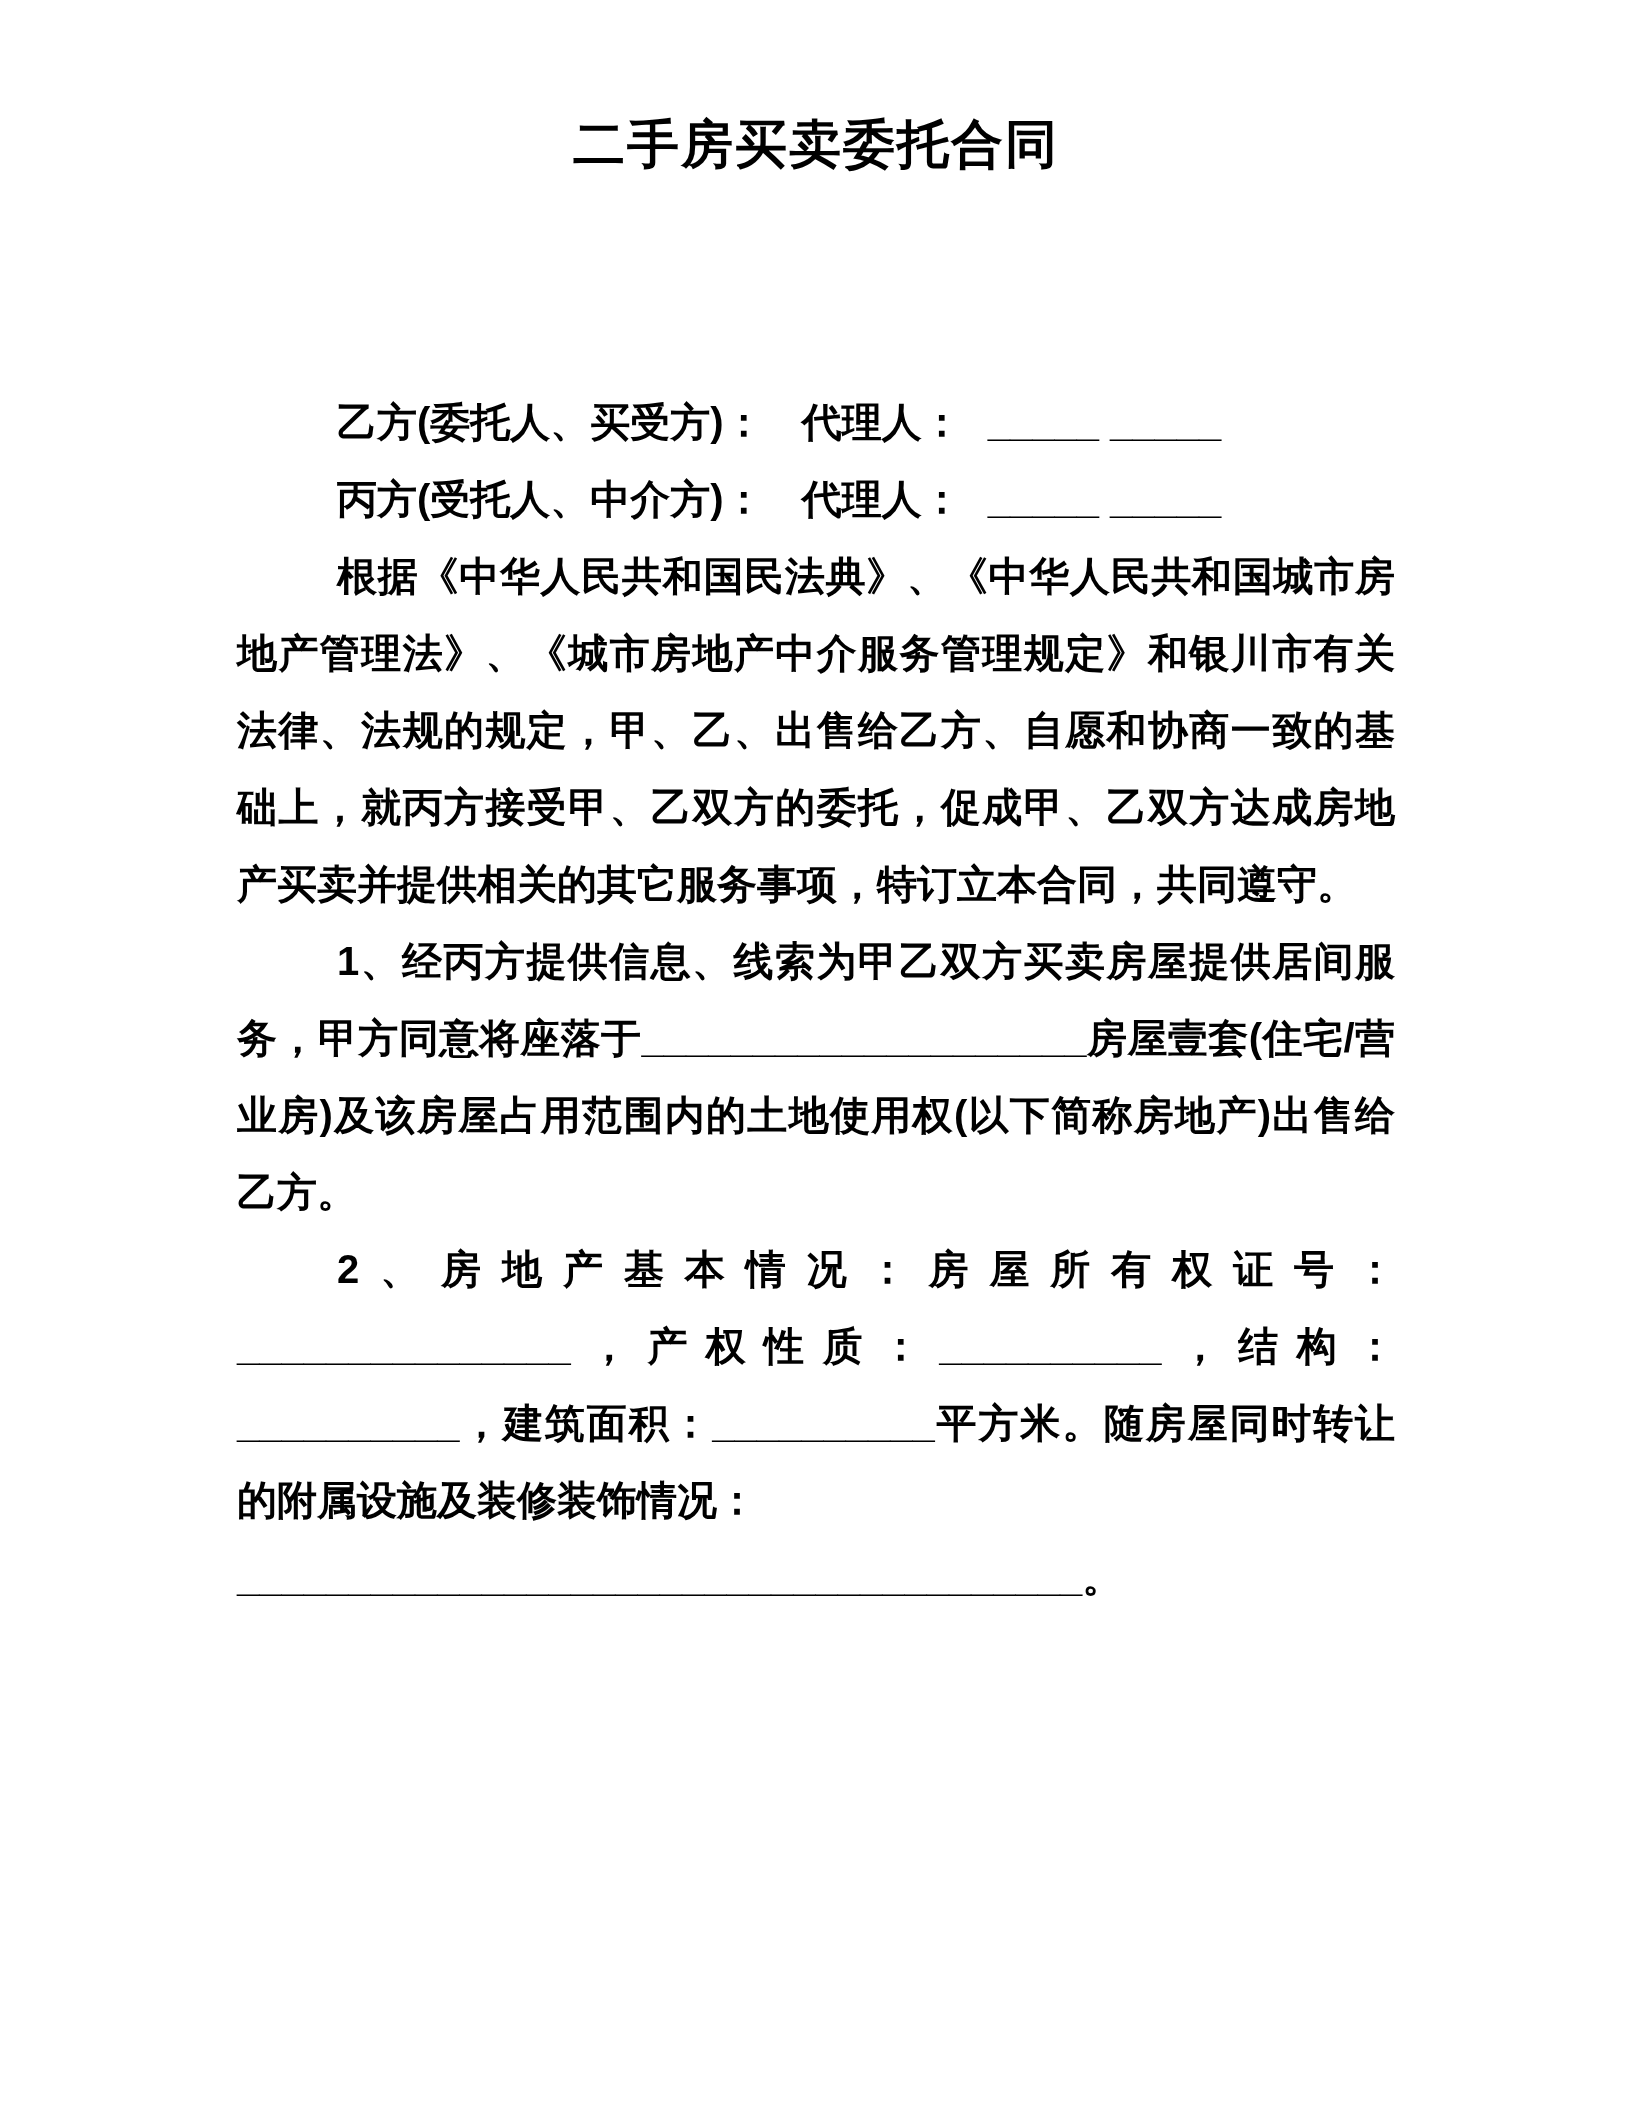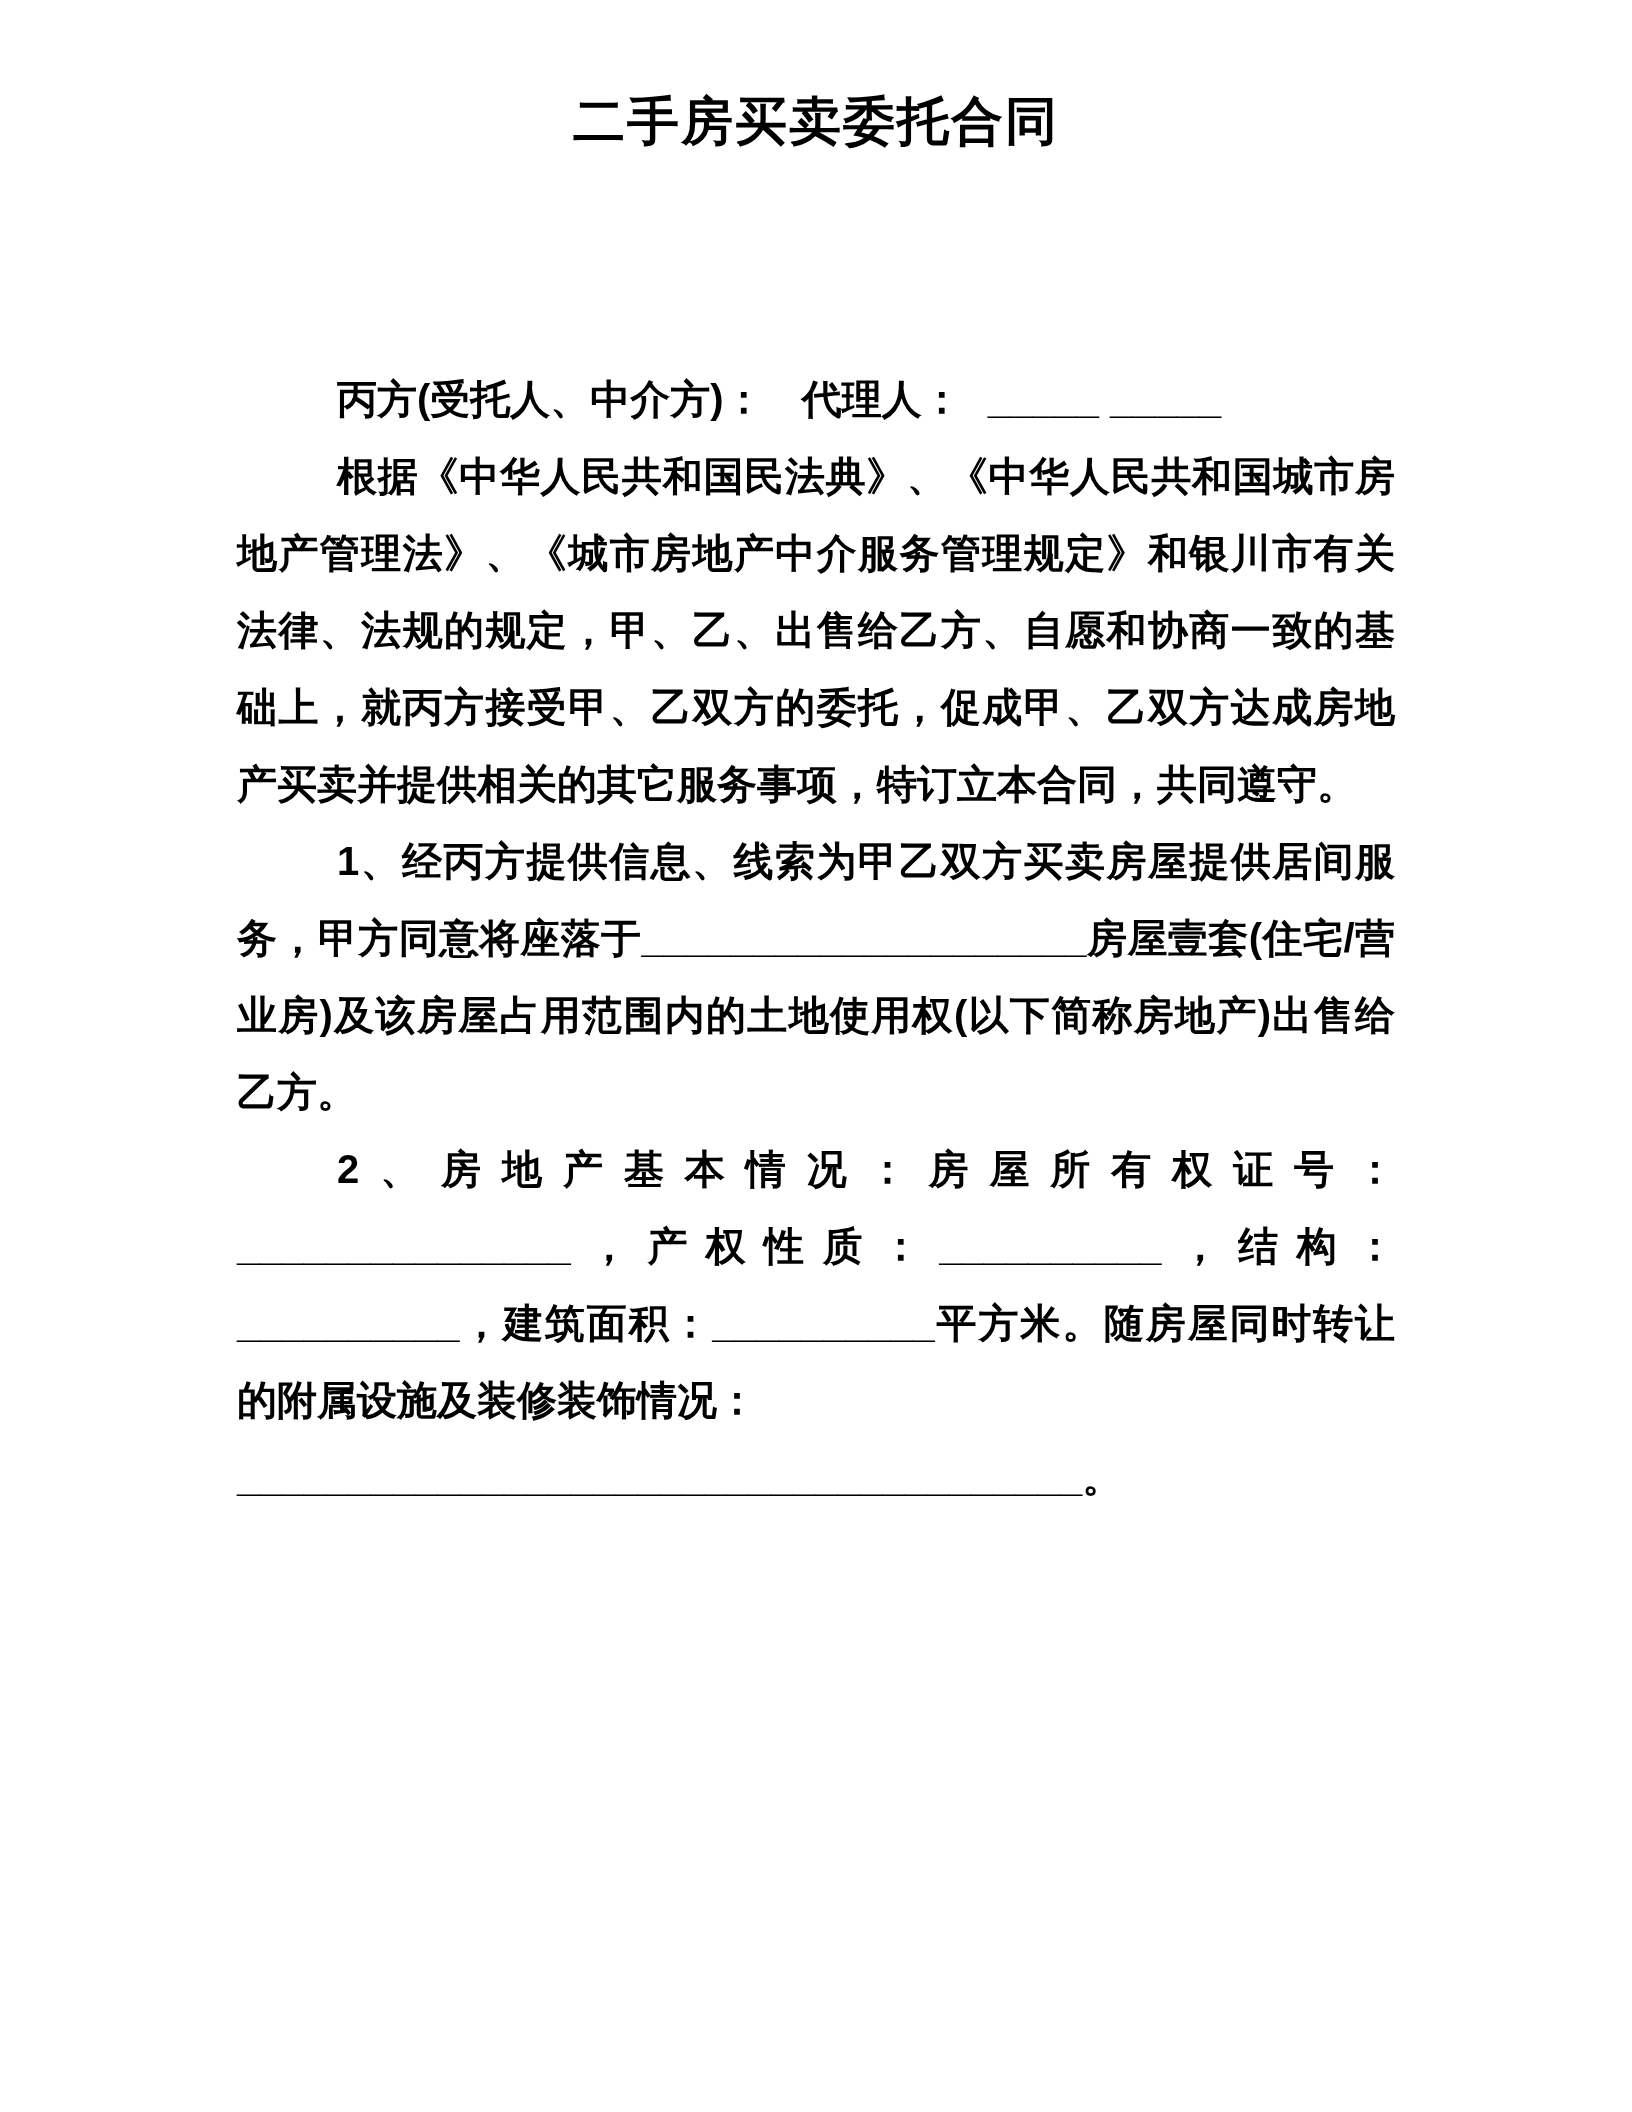--- a/index.html
+++ b/index.html
@@ -11,21 +11,21 @@
     position: relative;
     width: 1632px;
     height: 2112px;
     margin: 0 auto;
     background: #ffffff;
     color: #000000;
     font-family: "Liberation Sans", sans-serif;
     font-weight: bold;
     overflow: hidden;
     box-sizing: border-box;
-    padding-top: 88px;
+    padding-top: 111px;
   }
   .doc-title {
     margin: 0;
     text-align: center;
     font-size: 52px;
     line-height: 66px;
     font-weight: bold;
     letter-spacing: 2px;
   }
   .content {
@@ -65,20 +65,23 @@
 </head>
 <body>
 
 <div class="page">
 
   <h1 class="doc-title">二手房买卖委托合同</h1>
 
   <div class="content">
 
 
+    <p class="party-line">
+      <span>乙方(委托人、买受方)：</span><span class="agent-label">代理人：</span><span class="agent-blank">_____ _____</span>
+    </p>
 
     <p class="party-line">
       <span>丙方(受托人、中介方)：</span><span class="agent-label">代理人：</span><span class="agent-blank">_____ _____</span>
     </p>
 
     <p class="body-p preamble">根据《中华人民共和国民法典》、《中华人民共和国城市房地产管理法》、《城市房地产中介服务管理规定》和银川市有关法律、法规的规定，甲、乙、出售给乙方、自愿和协商一致的基础上，就丙方接受甲、乙双方的委托，促成甲、乙双方达成房地产买卖并提供相关的其它服务事项，特订立本合同，共同遵守。</p>
 
 
     <p class="body-p">1、经丙方提供信息、线索为甲乙双方买卖房屋提供居间服务，甲方同意将座落于____________________房屋壹套(住宅/营业房)及该房屋占用范围内的土地使用权(以下简称房地产)出售给乙方。</p>
 

